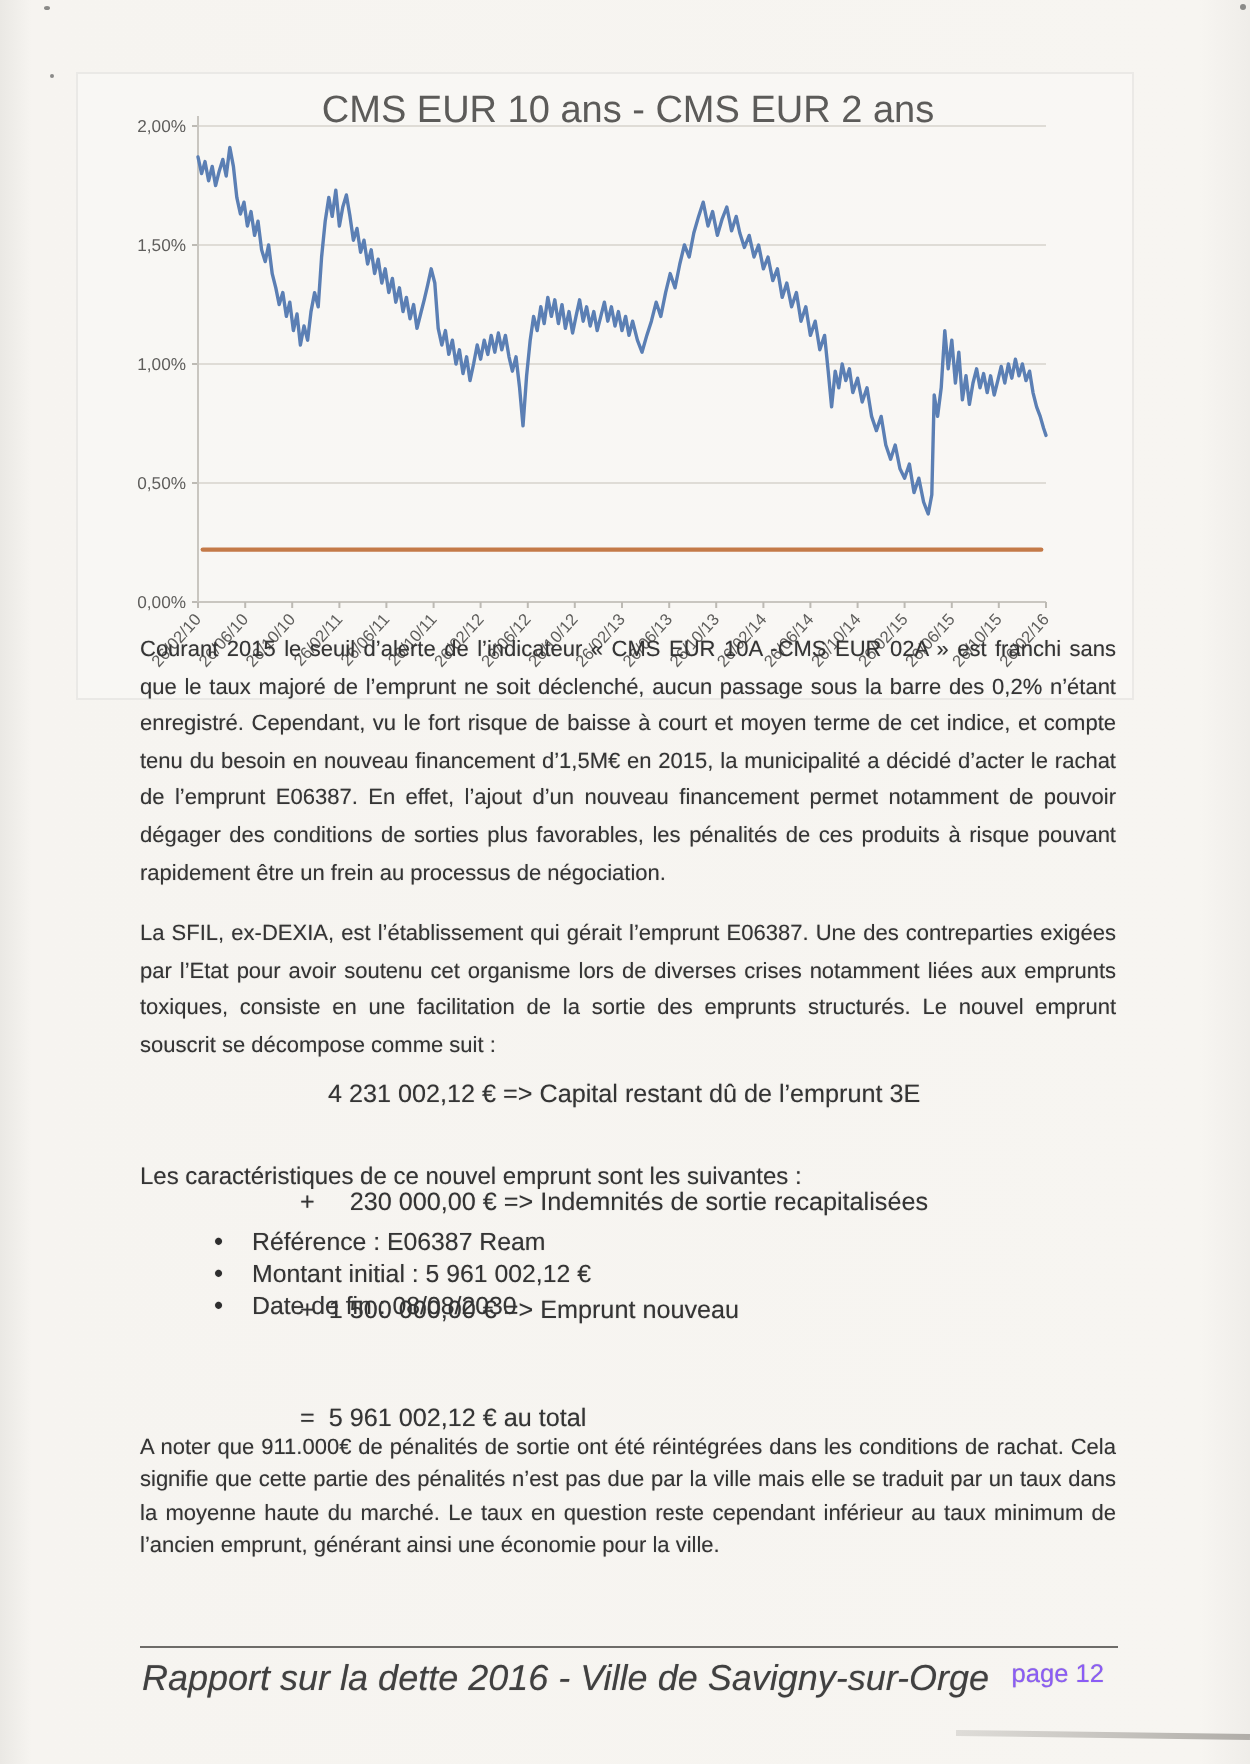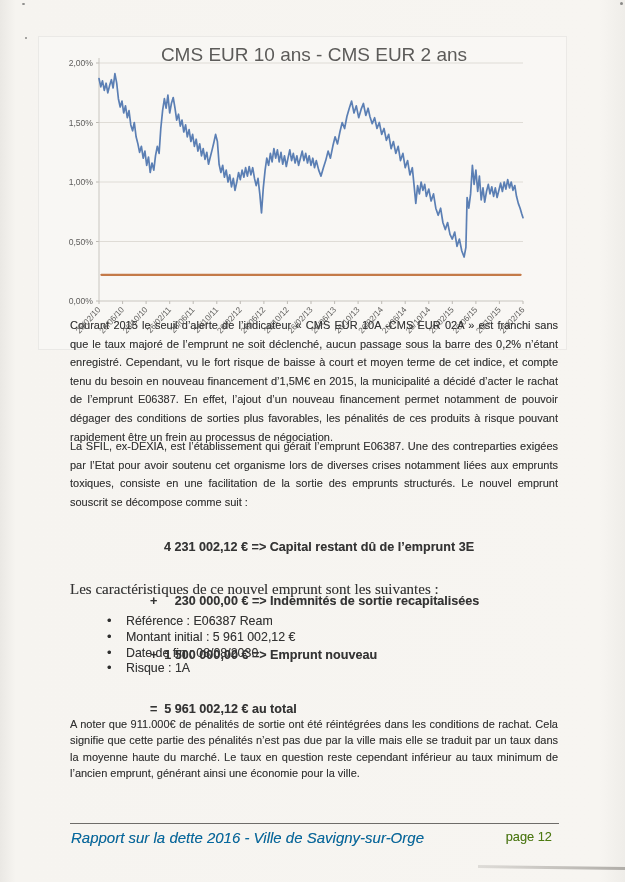--- a/index.html
+++ b/index.html
@@ -17,35 +17,35 @@
   .ctitle{font-family:"Liberation Sans",sans-serif;font-size:19px;fill:#5c5b59;}
   .ytick{font-family:"Liberation Sans",sans-serif;font-size:8.6px;fill:#5f5e5c;text-anchor:end;}
   .xtick{font-family:"Liberation Sans",sans-serif;font-size:8.3px;fill:#5f5e5c;}
   .content{position:absolute;left:70px;width:488px;color:#343434;}
   .para{
     position:absolute;left:0;width:488px;text-align:justify;
     font-size:11px;line-height:18.6px;
     text-shadow:0 0 0.5px rgba(70,70,70,0.45);
   }
   .sums{position:absolute;left:80px;font-size:12.6px;line-height:18px;white-space:pre;
-    text-shadow:0 0 0.5px rgba(70,70,70,0.45);font-weight:bold;}
-  .list-intro{position:absolute;left:0;font-size:15px;text-shadow:0 0 0.5px rgba(70,70,70,0.45);font-family:Liberation Serif, serif;}
+    text-shadow:0 0 0.5px rgba(70,70,70,0.45);}
+  .list-intro{position:absolute;left:0;font-size:12px;text-shadow:0 0 0.5px rgba(70,70,70,0.45);}
   ul.chars{position:absolute;left:22px;margin:15px;padding:0;list-style:none;}
   ul.chars li{
     position:relative;padding-left:19px;font-size:12.4px;line-height:15.8px;
     text-shadow:0 0 0.5px rgba(70,70,70,0.45);
   }
   ul.chars li::before{content:"•";position:absolute;left:0;top:-1px;font-size:13px;color:#2e2e2e;}
   .footer-rule{position:absolute;left:70px;top:823px;width:489px;height:1px;background:#6e6c69;}
   .footer-left{
-    position:absolute;left:71px;top:829px;font-size:15px;font-style:italic;color:#0369a1;
+    position:absolute;left:71px;top:829px;font-size:18px;font-style:italic;color:#404040;
     text-shadow:0 0 0.5px rgba(70,70,70,0.45);
   }
   .footer-right{
-    position:absolute;right:73px;top:829px;font-size:12.8px;color:#4d7c0f;
+    position:absolute;right:73px;top:829px;font-size:12.8px;color:#8b5cf6;
     text-shadow:0 0 0.5px rgba(70,70,70,0.45);
   }
   .scan-shadow{
     position:absolute;left:478px;top:866px;width:147px;height:2.5px;
     background:linear-gradient(90deg,rgba(150,147,142,0.25),#b0ada8);
     transform:rotate(0.8deg);
   }
 </style>
 </head>
 <body>
@@ -111,36 +111,35 @@
       <line x1="484.0" y1="264" x2="484.0" y2="267" stroke="#bdbab4" stroke-width="1"></line>
       <text class="xtick" text-anchor="end" transform="translate(486,273) rotate(-48)">26/02/16</text>
       <polyline points="60.0,41.5 61.8,49.8 63.5,43.8 65.3,53.4 67.1,46.2 68.8,55.8 70.6,48.6 72.4,42.7 74.1,51.0 75.9,36.7 77.7,46.2 79.4,61.7 81.2,70.0 83.0,64.1 84.7,76.0 86.5,68.8 88.3,80.7 90.0,73.6 91.8,87.9 93.6,93.8 95.3,85.5 97.1,99.8 98.9,106.9 100.6,115.3 102.4,109.3 104.2,121.2 105.9,114.1 107.7,128.3 109.5,120.0 111.2,135.5 113.0,126.0 114.8,133.1 116.5,118.8 118.3,109.3 120.1,116.4 121.8,91.5 123.6,73.6 125.4,61.7 127.1,71.2 128.9,58.1 130.7,76.0 132.4,66.5 134.2,60.5 136.0,71.2 137.7,83.1 139.5,77.2 141.3,89.1 143.0,83.1 144.8,95.0 146.6,87.9 148.3,99.8 150.1,92.6 151.9,104.5 153.6,97.4 155.4,109.3 157.2,102.2 158.9,114.1 160.7,106.9 162.5,118.8 164.2,111.7 166.0,122.4 167.8,115.3 169.5,127.2 171.3,120.0 173.1,112.9 174.8,105.7 176.6,97.4 178.4,104.5 180.1,127.2 181.9,135.5 183.7,128.3 185.4,140.2 187.2,133.1 189.0,145.0 190.7,137.9 192.5,149.8 194.3,141.4 196.0,153.3 197.8,145.0 199.6,135.5 201.3,142.6 203.1,133.1 204.9,140.2 206.6,130.7 208.4,139.1 210.2,129.5 211.9,137.9 213.7,130.7 215.5,141.4 217.2,148.6 219.0,141.4 220.8,156.9 222.5,175.9 224.3,150.9 226.1,133.1 227.8,121.2 229.6,128.3 231.4,116.4 233.1,124.8 234.9,111.7 236.7,121.2 238.4,112.9 240.2,124.8 242.0,115.3 243.7,127.2 245.5,118.8 247.3,129.5 249.0,121.2 250.8,112.9 252.6,123.6 254.3,116.4 256.1,126.0 257.9,118.8 259.6,128.3 261.4,121.2 263.2,114.1 264.9,123.6 266.7,116.4 268.5,126.0 270.2,118.8 272.0,128.3 273.8,121.2 275.5,130.7 277.3,123.6 279.7,133.1 282.0,139.1 284.4,130.7 286.7,123.6 289.1,114.1 291.4,121.2 293.8,109.3 296.1,99.8 298.5,106.9 300.9,95.0 303.2,85.5 305.6,91.5 307.9,79.5 310.3,71.2 312.6,64.1 315.0,76.0 317.3,68.8 319.7,80.7 322.1,72.4 324.4,66.5 326.8,78.4 329.1,71.2 330.9,79.5 333.2,86.7 335.6,80.7 338.0,91.5 340.3,85.5 342.7,97.4 345.0,91.5 347.4,103.3 349.7,97.4 352.1,111.7 354.4,104.5 356.8,116.4 359.2,109.3 361.5,123.6 363.9,116.4 366.2,130.7 368.6,123.6 370.9,137.9 373.3,130.7 375.1,148.6 376.8,166.4 378.6,148.6 380.4,156.9 382.1,145.0 383.9,153.3 385.7,147.4 387.4,159.3 389.8,152.1 392.1,164.0 394.5,156.9 396.8,171.2 399.2,178.3 401.6,171.2 403.9,185.5 406.3,192.6 408.6,185.5 411.0,197.4 413.3,202.1 415.7,195.0 418.0,209.3 420.4,202.1 422.8,214.0 425.1,220.0 426.9,210.4 428.1,160.5 429.8,171.2 431.6,156.9 433.4,128.3 435.1,147.4 436.9,133.1 438.7,154.5 440.4,139.1 442.2,162.9 444.0,150.9 445.7,165.2 447.5,154.5 449.3,147.4 451.0,156.9 452.8,149.8 454.6,159.3 456.3,150.9 458.1,160.5 459.9,153.3 461.6,146.2 463.4,154.5 465.2,145.0 466.9,152.1 468.7,142.6 470.5,150.9 472.2,145.0 474.0,153.3 475.8,148.6 477.5,159.3 479.3,166.4 481.1,171.2 482.8,177.1 484.0,180.7" fill="none" stroke="#5b7fb4" stroke-width="1.7" stroke-linejoin="round" stroke-linecap="round"></polyline>
       <polyline points="62.4,237.8 481.6,237.8" fill="none" stroke="#c47a48" stroke-width="2.2" stroke-linejoin="round" stroke-linecap="round"></polyline>
       <text class="ctitle" x="275" y="24" text-anchor="middle">CMS EUR 10 ans - CMS EUR 2 ans</text>
     </svg>
 </div>
 
 <div class="content">
   <p class="para" style="top:316px;margin:0;">Courant 2015 le seuil d’alerte de l’indicateur « CMS EUR 10A -CMS EUR 02A » est franchi sans que le taux majoré de l’emprunt ne soit déclenché, aucun passage sous la barre des 0,2% n’étant enregistré. Cependant, vu le fort risque de baisse à court et moyen terme de cet indice, et compte tenu du besoin en nouveau financement d’1,5M€ en 2015, la municipalité a décidé d’acter le rachat de l’emprunt E06387. En effet, l’ajout d’un nouveau financement permet notamment de pouvoir dégager des conditions de sorties plus favorables, les pénalités de ces produits à risque pouvant rapidement être un frein au processus de négociation.</p>
-  <p class="para" style="top:437px;margin:0;">La SFIL, ex-DEXIA, est l’établissement qui gérait l’emprunt E06387. Une des contreparties exigées par l’Etat pour avoir soutenu cet organisme lors de diverses crises notamment liées aux emprunts toxiques, consiste en une facilitation de la sortie des emprunts structurés. Le nouvel emprunt souscrit se décompose comme suit :</p>
+  <p class="para" style="top:458px;margin:0;">La SFIL, ex-DEXIA, est l’établissement qui gérait l’emprunt E06387. Une des contreparties exigées par l’Etat pour avoir soutenu cet organisme lors de diverses crises notamment liées aux emprunts toxiques, consiste en une facilitation de la sortie des emprunts structurés. Le nouvel emprunt souscrit se décompose comme suit :</p>
 
   <div class="sums" style="top:502px;">
     <div>    4 231 002,12 € =&gt; Capital restant dû de l’emprunt 3E</div>
     <div>+     230 000,00 € =&gt; Indemnités de sortie recapitalisées</div>
     <div>+  1 500 000,00 € =&gt; Emprunt nouveau</div>
     <div>=  5 961 002,12 € au total</div>
   </div>
 
   <div class="list-intro" style="top:581px;">Les caractéristiques de ce nouvel emprunt sont les suivantes :</div>
 
   <ul class="chars" style="top:599px;">
     <li>Référence : E06387 Ream</li>
     <li>Montant initial : 5 961 002,12 €</li>
     <li>Date de fin : 08/08/2030</li>
-    <li>Risque : 1A</li>
   </ul>
 
   <p class="para" style="top:716px;margin:0;line-height:16.4px;">A noter que 911.000€ de pénalités de sortie ont été réintégrées dans les conditions de rachat. Cela signifie que cette partie des pénalités n’est pas due par la ville mais elle se traduit par un taux dans la moyenne haute du marché. Le taux en question reste cependant inférieur au taux minimum de l’ancien emprunt, générant ainsi une économie pour la ville.</p>
 </div>
 
 <div class="footer-rule"></div>
 <div class="footer-left">Rapport sur la dette 2016 - Ville de Savigny-sur-Orge</div>
 <div class="footer-right">page 12</div>
 <div class="scan-shadow"></div>
 

